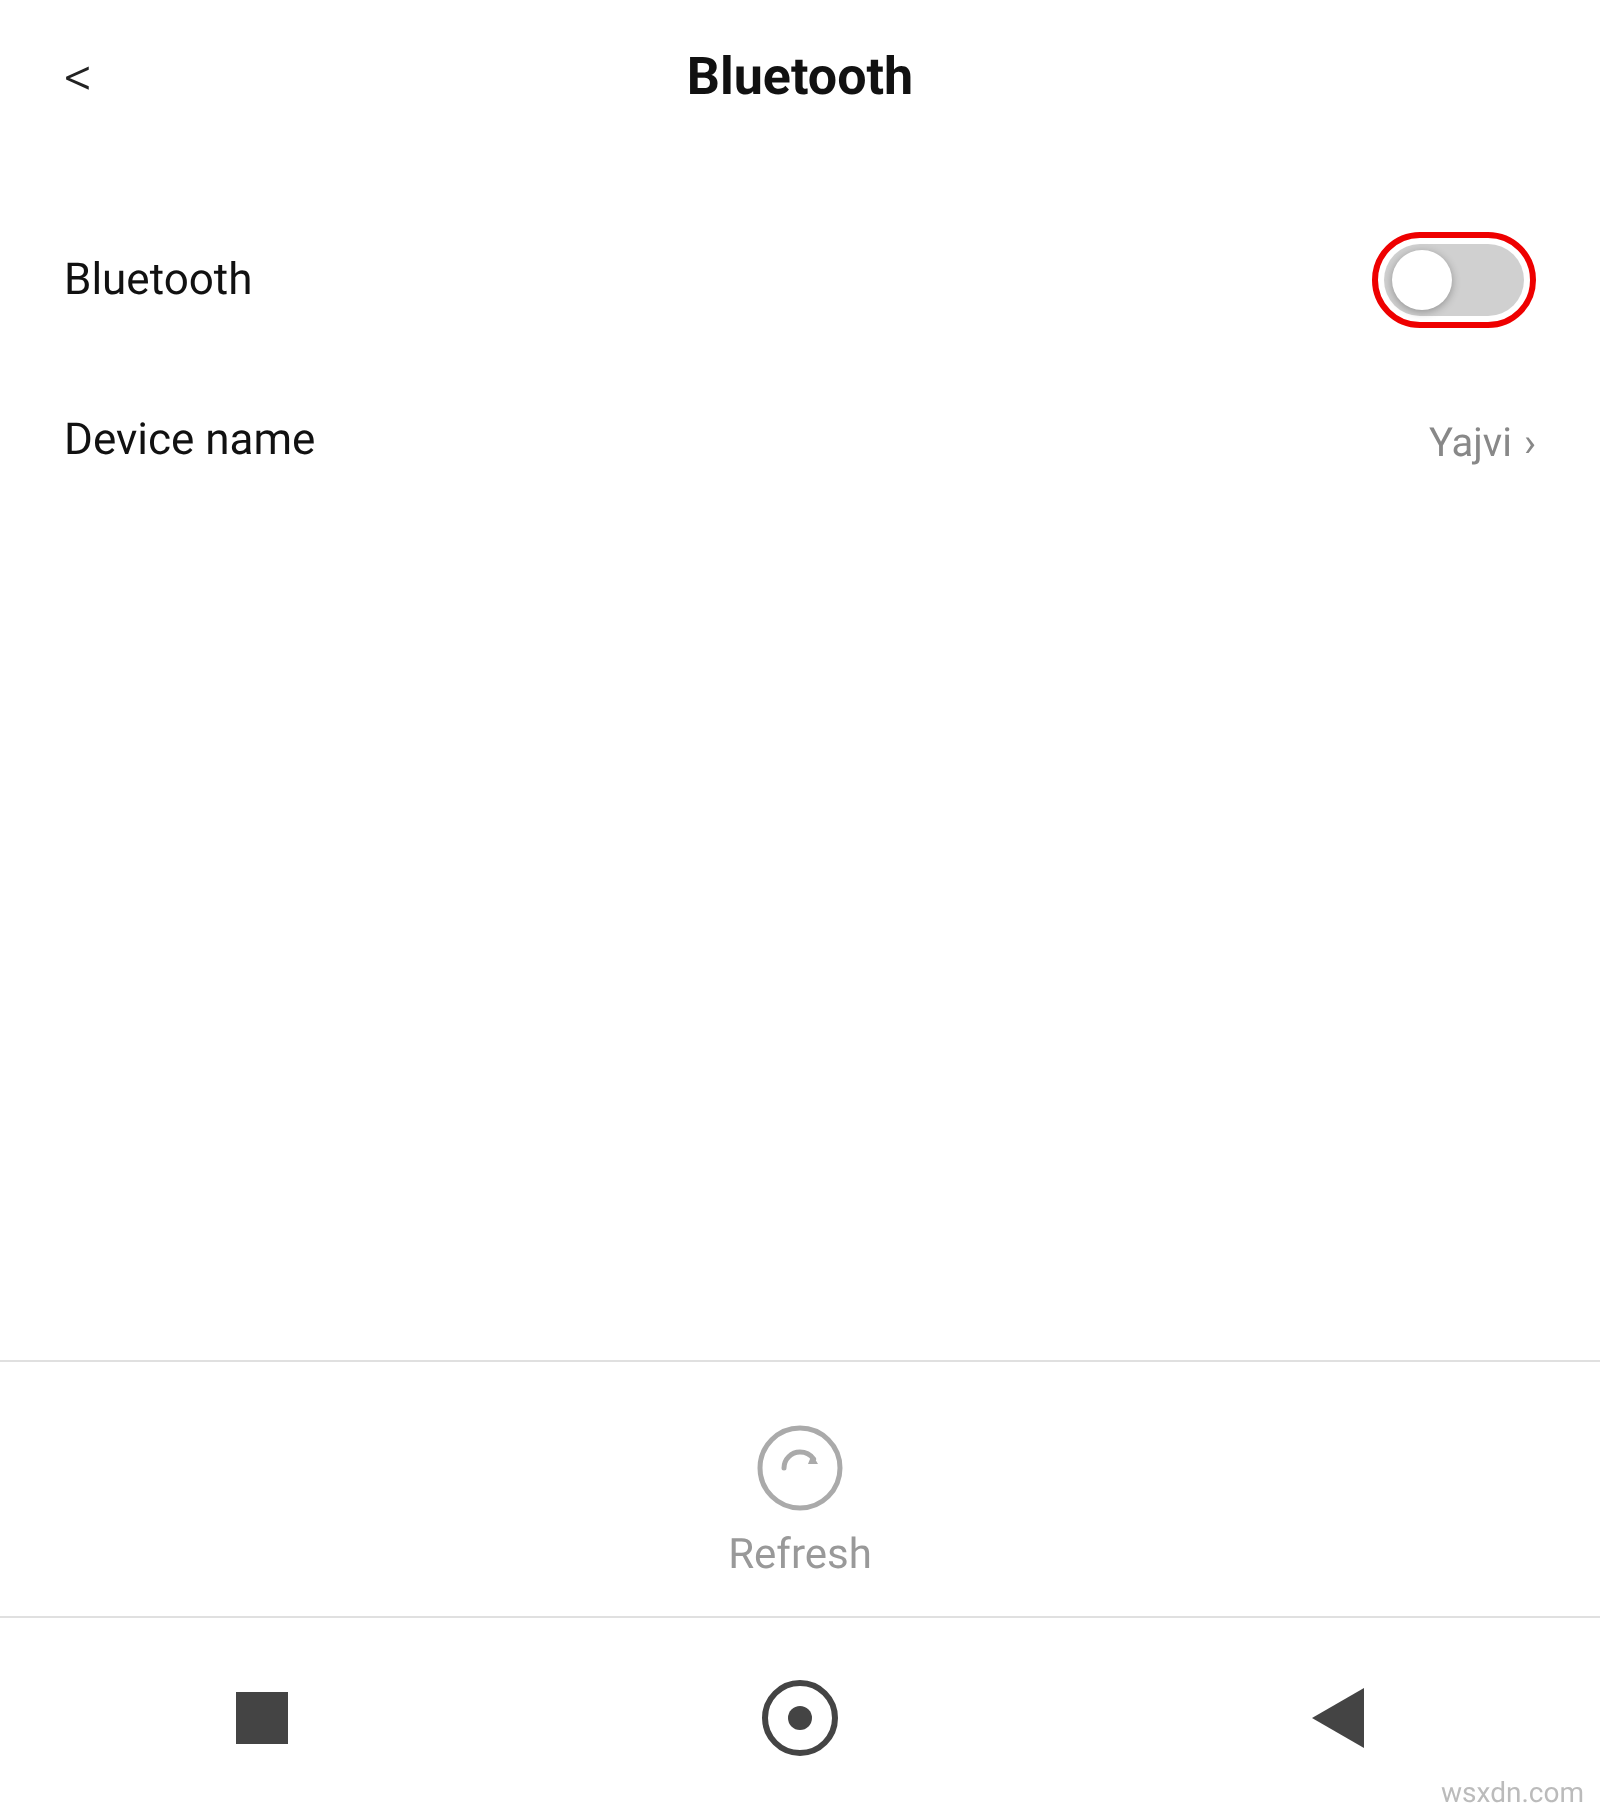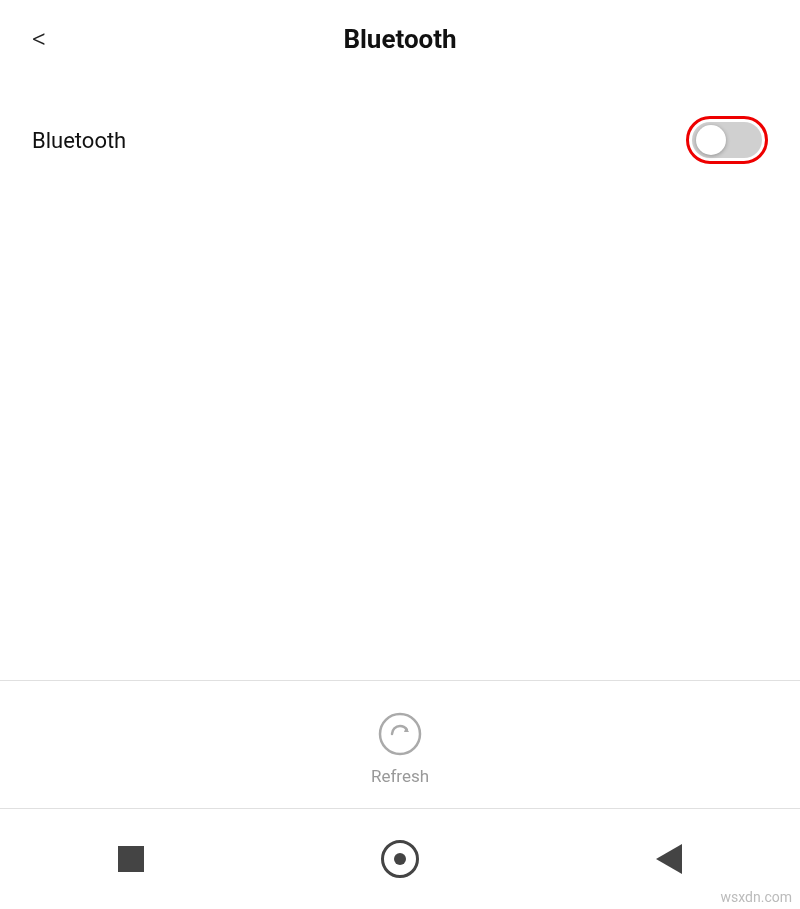--- a/index.html
+++ b/index.html
@@ -119,21 +119,21 @@
       padding: 28px 0;
     }
 
     .refresh-icon {
       width: 48px;
       height: 48px;
       margin-bottom: 8px;
     }
 
     .refresh-label {
-      font-size: 17px;
+      font-size: 21px;
       color: #999;
     }
 
     
     .bottom-divider {
       height: 1px;
       background: #e0e0e0;
       position: absolute;
       bottom: 100px;
       left: 0;
@@ -215,20 +215,27 @@
 
   <div class="settings-row">
     <span class="settings-row-label">Bluetooth</span>
     <div class="toggle-wrapper">
       <div class="toggle">
         <div class="toggle-knob"></div>
       </div>
     </div>
   </div>
 
+  <div class="settings-row">
+    <span class="settings-row-label">Device name</span>
+    <div class="device-name-value">
+      <span>Yajvi</span>
+      <span class="chevron-right">›</span>
+    </div>
+  </div>
 
 </div>
 
 <div class="divider" style="position:absolute; top:680px; left:0; right:0;"></div>
 
 <div class="refresh-section" style="position:absolute; top:682px; left:0; right:0;">
   <svg class="refresh-icon" viewBox="0 0 48 48" fill="none" xmlns="http://www.w3.org/2000/svg">
     <circle cx="24" cy="24" r="20" stroke="#aaa" stroke-width="2.5" fill="none"></circle>
     <path d="M16 24 C16 19.6 19.6 16 24 16 C26.8 16 29.3 17.4 30.8 19.5" stroke="#aaa" stroke-width="2.5" fill="none" stroke-linecap="round"></path>
     <polygon points="30,17 33,22 28,22" fill="#aaa"></polygon>

